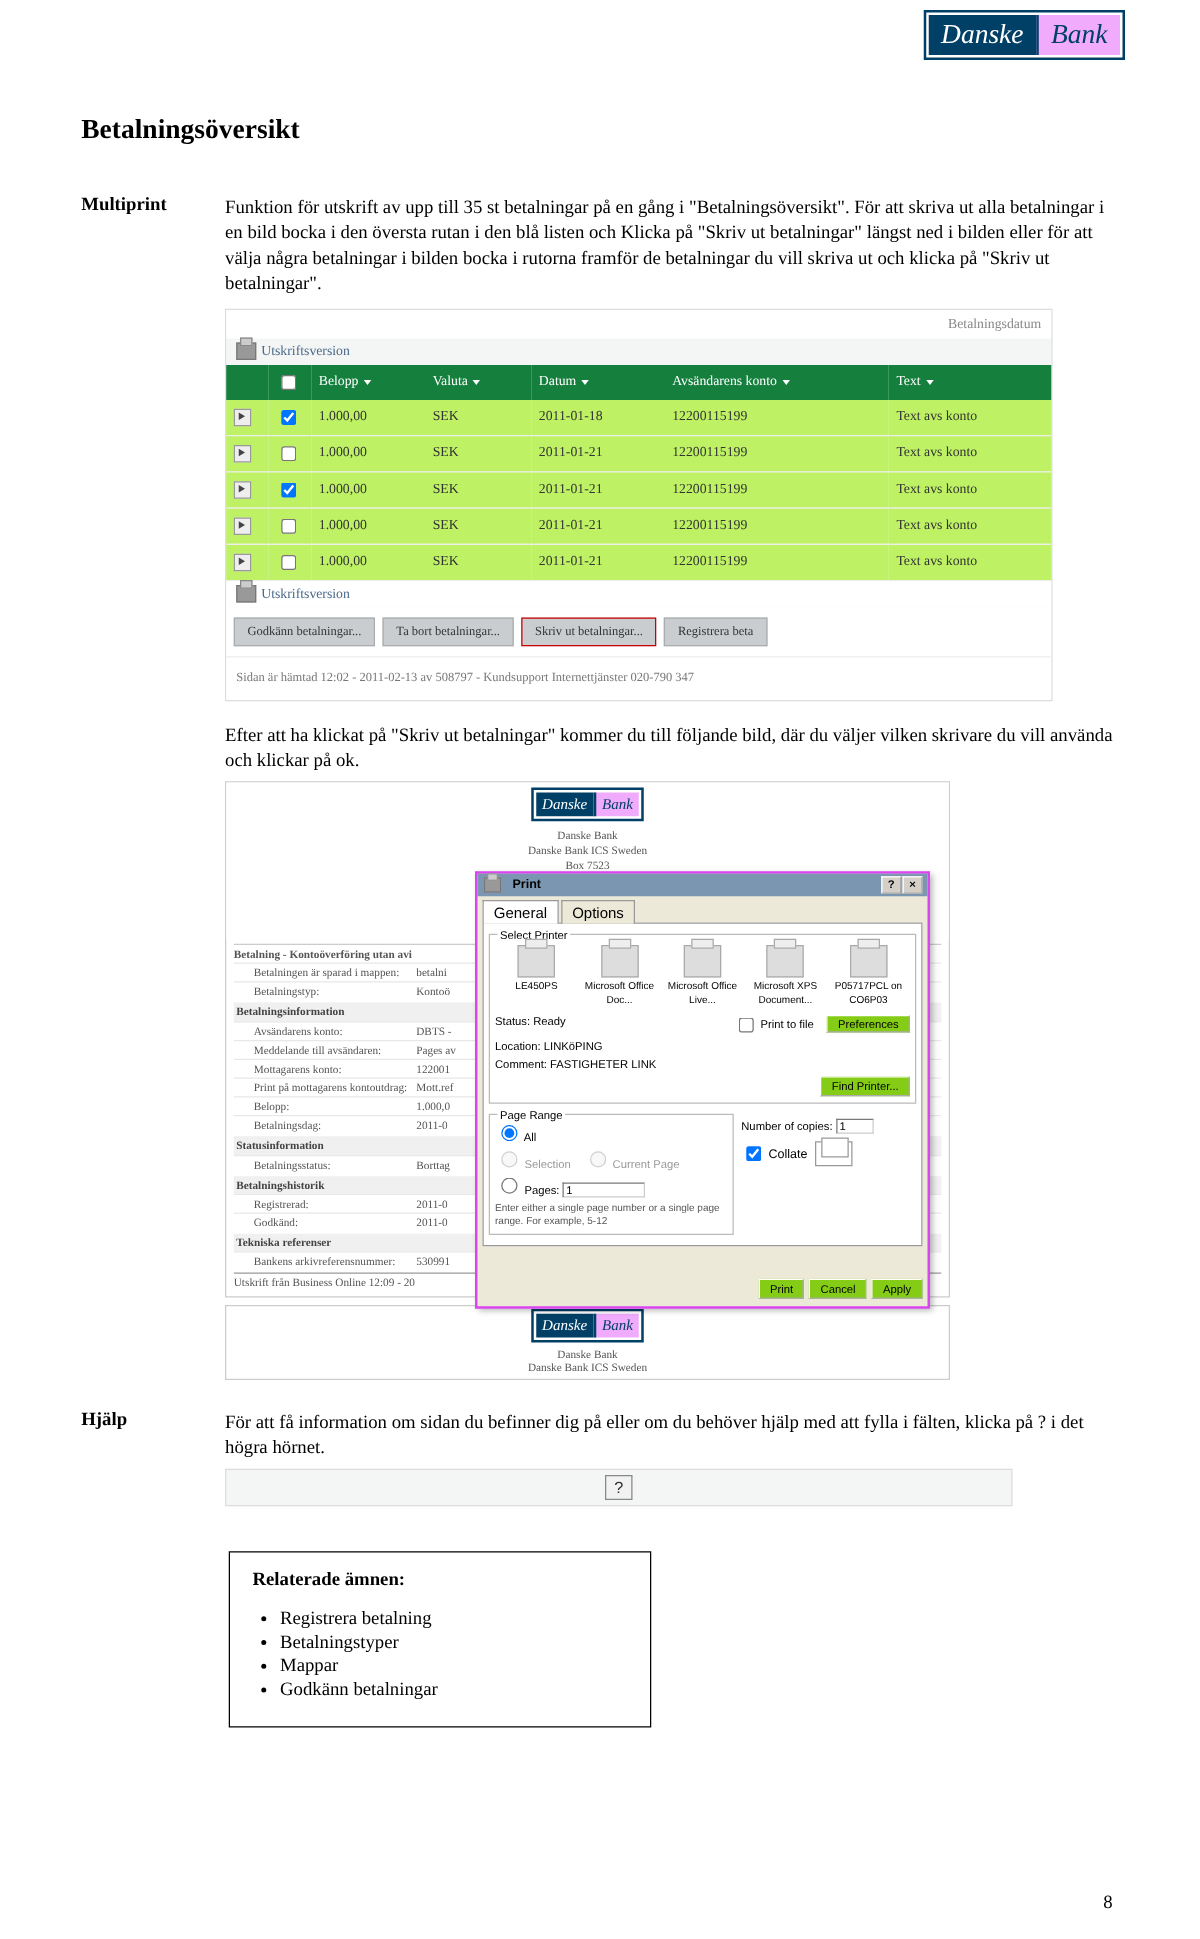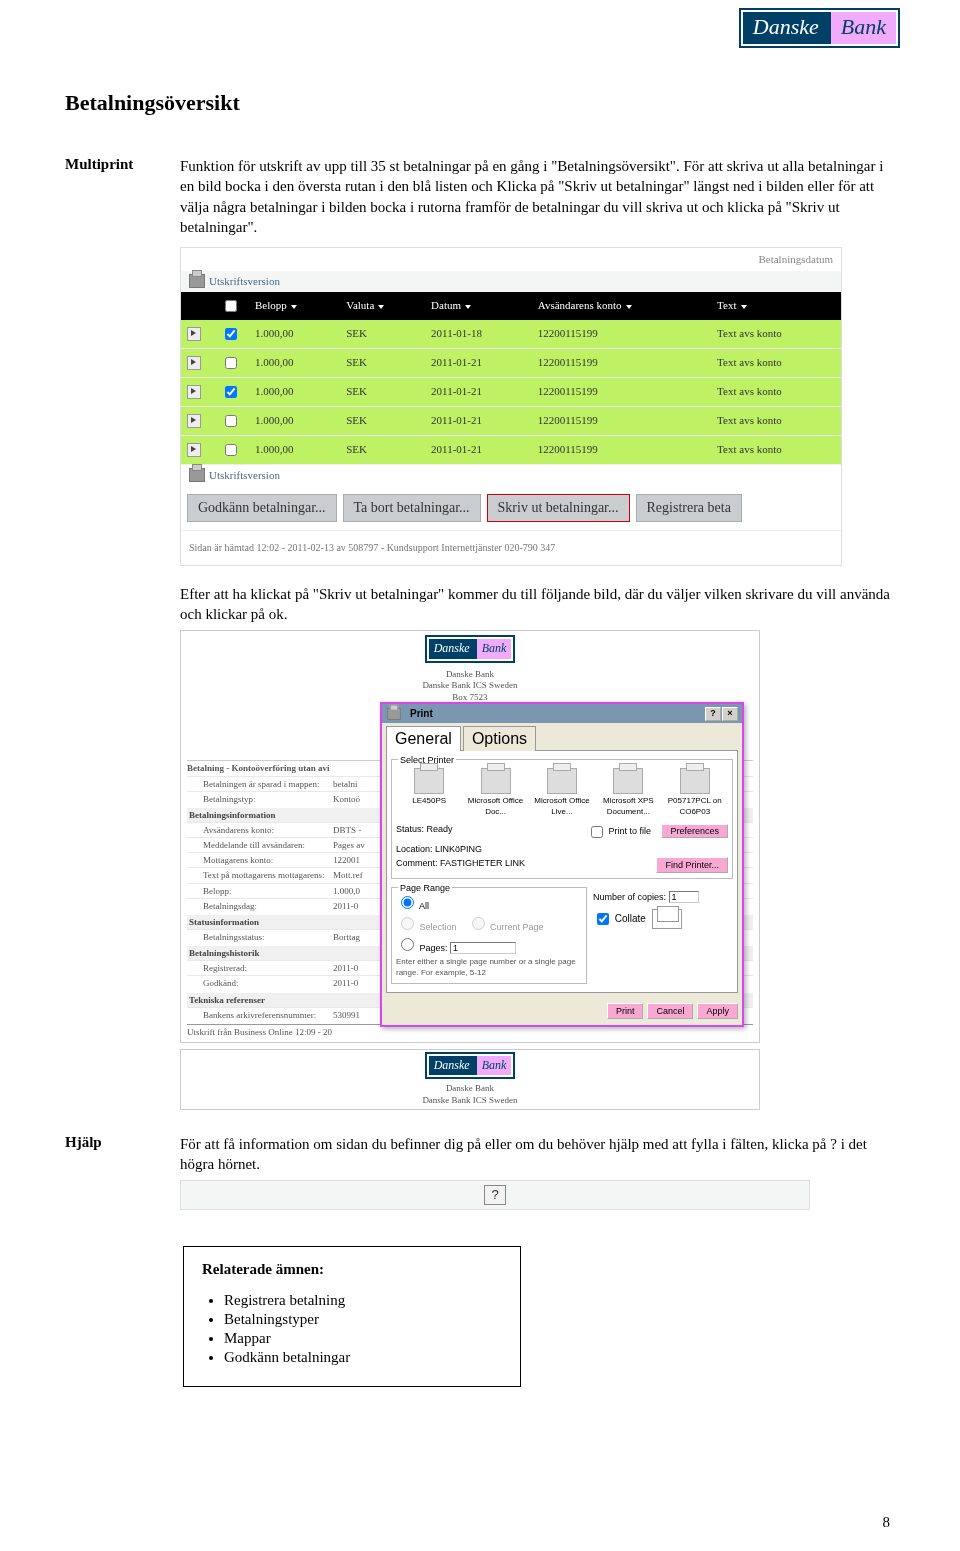--- a/index.html
+++ b/index.html
@@ -15,56 +15,56 @@
   h1 { font-size: 22px; font-weight: bold; margin: 0 0 40px 0; }
   .row { display: flex; margin-bottom: 4px; }
   .col-label { width: 115px; font-weight: bold; font-size: 15px; flex-shrink: 0; }
   .col-body { flex: 1; font-size: 15px; line-height: 1.35; }
   .screenshot1 { margin: 10px 0 10px 0; background: #f4f5f5; border: 1px solid #ddd; width: 660px; }
   .ss1-top { display: flex; justify-content: space-between; padding: 4px 8px; font-size: 11px; color: #888; background: #fff; }
   .ss1-bar { display: flex; align-items: center; padding: 3px 8px; font-size: 11px; color: #4a6a8a; background: #f4f5f5; }
   .print-icon { display: inline-block; width: 14px; height: 12px; background: #999; margin-right: 4px; border: 1px solid #777; position: relative; }
   .print-icon::after { content: ""; position: absolute; left: 2px; top: -5px; width: 8px; height: 5px; background: #ccc; border: 1px solid #888; }
   .ss1-table { width: 100%; border-collapse: collapse; font-size: 11px; }
-  .ss1-table thead tr { background: #000000; color: #fff; }
+  .ss1-table thead tr { background: #15803d; color: #fff; }
   .ss1-table th { text-align: left; padding: 5px 6px; font-weight: normal; font-size: 11px; }
   .ss1-table td { padding: 5px 6px; background: #bef264; border-bottom: 1px solid #eee; color: #333; }
   .play-btn { display: inline-block; width: 12px; height: 12px; background: #eee; border: 1px solid #999; position: relative; vertical-align: middle; }
   .play-btn::after { content: ""; position: absolute; left: 3px; top: 2px; width: 0; height: 0; border-left: 5px solid #444; border-top: 3.5px solid transparent; border-bottom: 3.5px solid transparent; }
   .chk { width: 12px; height: 12px; vertical-align: middle; }
   .link-blue { color: #2a5a8f; }
   .ss1-btns { display: flex; gap: 6px; padding: 8px 6px; background: #fff; }
-  .graybtn { background: #c9cdcf; border: 1px solid #a9adaf; color: #333; font-size: 14px; padding: 4px 10px; }
+  .graybtn { background: #c9cdcf; border: 1px solid #a9adaf; color: #333; font-size: 10px; padding: 4px 10px; }
   .graybtn.red { border: 1.5px solid #c00; }
   .ss1-footer { padding: 10px 8px; font-size: 10px; color: #777; background: #fff; border-top: 1px solid #eee; }
   .screenshot2 { margin: 6px 0 6px 0; width: 580px; position: relative; }
   .ss2-back { background: #fff; border: 1px solid #ccc; font-size: 9px; color: #555; }
   .ss2-header { padding: 2px; background: #fff; }
   .ss2-addr { text-align: center; font-size: 9px; color: #555; line-height: 1.3; padding: 4px; }
   .ss2-body { padding: 4px 6px; }
   .ss2-kv { display: flex; border-top: 1px solid #e8e8e8; padding: 1px 0; }
   .ss2-k { width: 130px; color: #555; margin-left: 16px; }
   .ss2-v { color: #555; white-space: nowrap; overflow: hidden; }
   .ss2-section { font-weight: bold; background: #f0f0f0; padding: 1px 2px; font-size: 9px; color: #444; margin-top: 2px; }
   .ss2-footline { border-top: 1px solid #999; padding-top: 1px; margin-top: 2px; }
   .print-dialog { position: absolute; left: 200px; top: 72px; width: 360px; background: #ece9d8; border: 2px solid #d946ef; box-shadow: 2px 2px 5px rgba(0,0,0,0.3); font-family: Tahoma, sans-serif; font-size: 10px; color: #000; }
   .pd-title { background: #7a96b0; font-weight: bold; padding: 2px 4px; font-size: 10px; color: #000; display: flex; justify-content: space-between; align-items: center; }
   .pd-title .close-x { background: #d4d0c8; border: 1px outset #fff; width: 14px; height: 12px; font-size: 9px; text-align: center; line-height: 11px; display: inline-block; margin-left: 1px; }
   .pd-tabs { display: flex; padding: 3px 4px 0 4px; }
-  .pd-tab { border: 1px solid #999; background: #ece9d8; padding: 1px 8px; font-size: 16px; margin-right: 2px; border-bottom: none; }
+  .pd-tab { border: 1px solid #999; background: #ece9d8; padding: 1px 8px; font-size: 12px; margin-right: 2px; border-bottom: none; }
   .pd-tab.active { background: #fff; position: relative; z-index: 2; }
   .pd-panel { border: 1px solid #999; background: #fff; margin: -1px 4px 4px 4px; padding: 4px; }
   .pd-group { border: 1px solid #bbb; margin: 4px 0; padding: 4px; position: relative; }
   .pd-group-title { position: absolute; top: -6px; left: 6px; background: #fff; padding: 0 2px; font-size: 9px; }
   .pd-printers { display: flex; justify-content: space-around; padding: 4px 0; }
   .pd-printer { text-align: center; width: 60px; font-size: 8px; }
   .pd-printer-icon { width: 28px; height: 24px; background: #ddd; border: 1px solid #aaa; margin: 0 auto 2px auto; position: relative; }
   .pd-printer-icon::after { content: ""; position: absolute; top: -6px; left: 5px; width: 16px; height: 6px; background: #eee; border: 1px solid #aaa; }
   .pd-status-row { display: flex; justify-content: space-between; align-items: flex-start; font-size: 9px; padding: 1px 0; }
-  .pd-btn-small { background: #f9a8d4; border: 1px outset #fff; padding: 1px 8px; font-size: 9px; }
+  .pd-btn-small { background: #84cc16; border: 1px outset #fff; padding: 1px 8px; font-size: 9px; margin-top: 16px; }
   .pd-range-row { display: flex; gap: 6px; }
   .pd-range-left { flex: 1; }
   .pd-range-right { width: 140px; }
   .pd-radio { font-size: 9px; display: block; padding: 1px 0; }
   .pd-input { border: 1px inset #ccc; background: #fff; font-size: 9px; padding: 0 2px; width: 60px; }
   .pd-actions { display: flex; justify-content: flex-end; gap: 4px; padding: 6px 4px; }
   .copies-icon { display: inline-block; width: 28px; height: 18px; border: 1px solid #999; background: #fff; position: relative; margin-left: 6px; vertical-align: middle; }
   .copies-icon::before { content: ""; position: absolute; left: 4px; top: -4px; width: 20px; height: 14px; border: 1px solid #999; background: #fff; }
   .ss3 { width: 580px; margin-top: 4px; }
   .related-box { border: 1px solid #000; width: 300px; margin-left: 118px; margin-top: 30px; padding: 14px 18px 18px 18px; }
@@ -216,21 +216,21 @@
                 </div>
               <div class="ss2-kv">
                   <span class="ss2-k">Meddelande till avsändaren:</span>
                   <span class="ss2-v">Pages av</span>
                 </div>
               <div class="ss2-kv">
                   <span class="ss2-k">Mottagarens konto:</span>
                   <span class="ss2-v">122001</span>
                 </div>
               <div class="ss2-kv">
-                  <span class="ss2-k">Text på mottagarens mottagarens:</span>
+                  <span class="ss2-k">Print på mottagarens kontoutdrag:</span>
                   <span class="ss2-v">Mott.ref</span>
                 </div>
               <div class="ss2-kv">
                   <span class="ss2-k">Belopp:</span>
                   <span class="ss2-v">1.000,0</span>
                 </div>
               <div class="ss2-kv">
                   <span class="ss2-k">Betalningsdag:</span>
                   <span class="ss2-v">2011-0</span>
                 </div>

